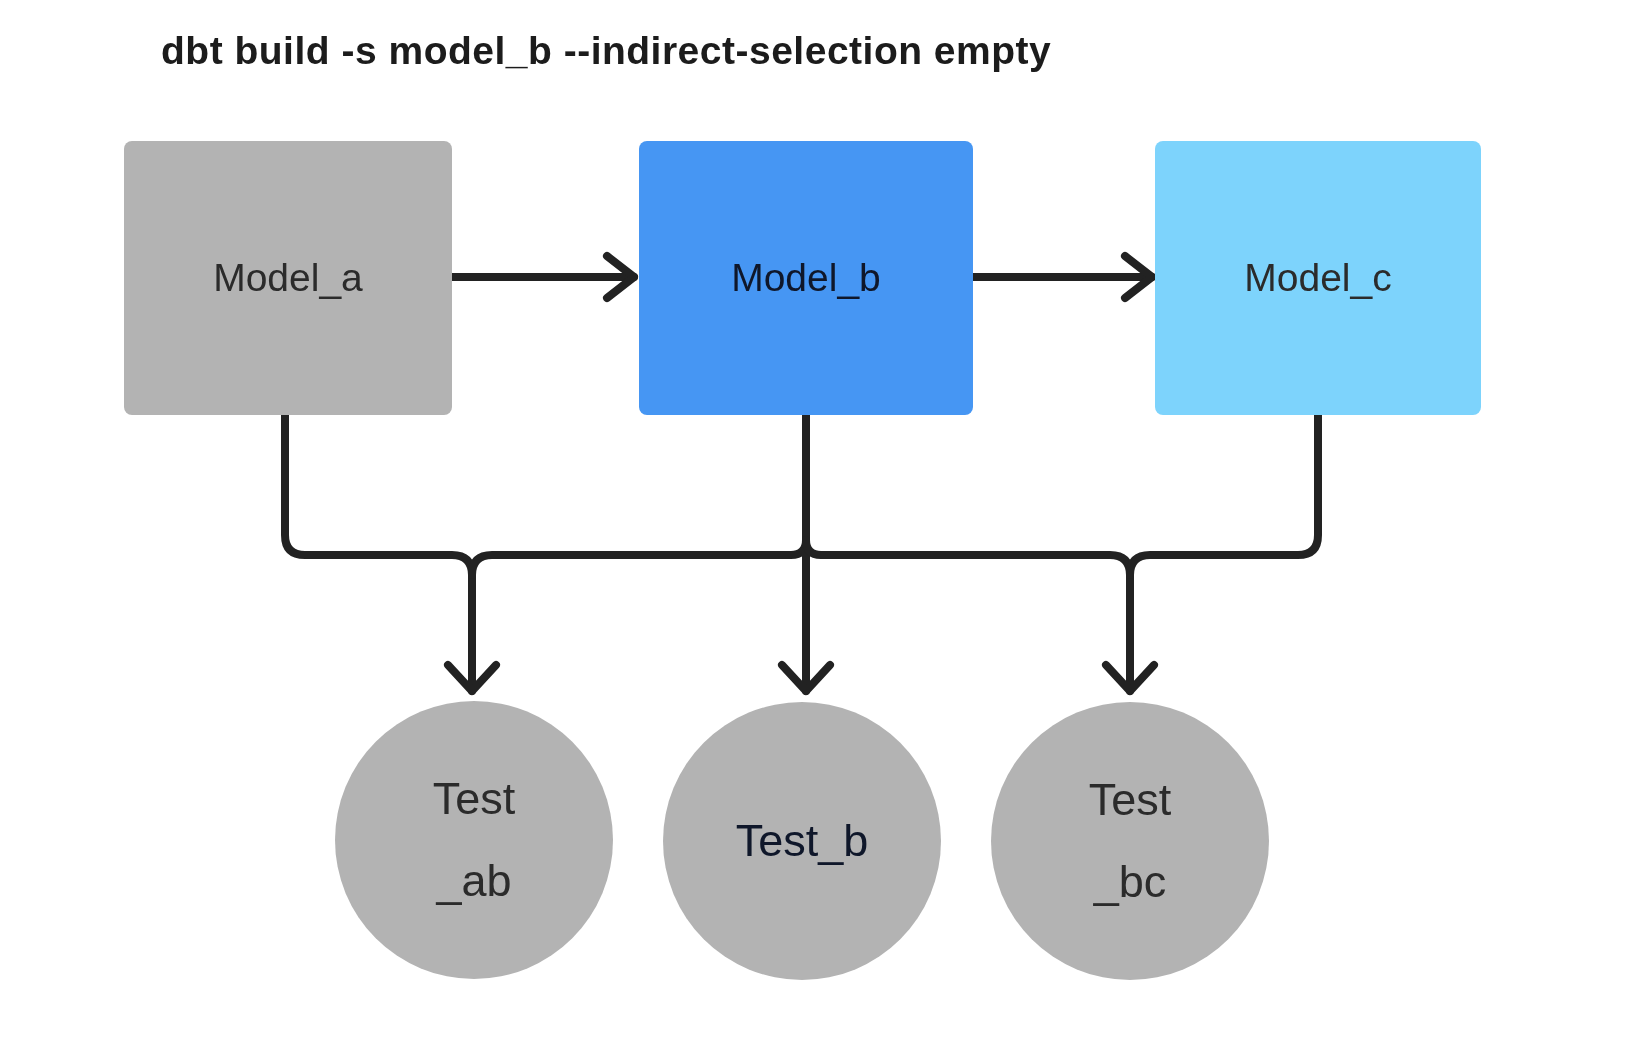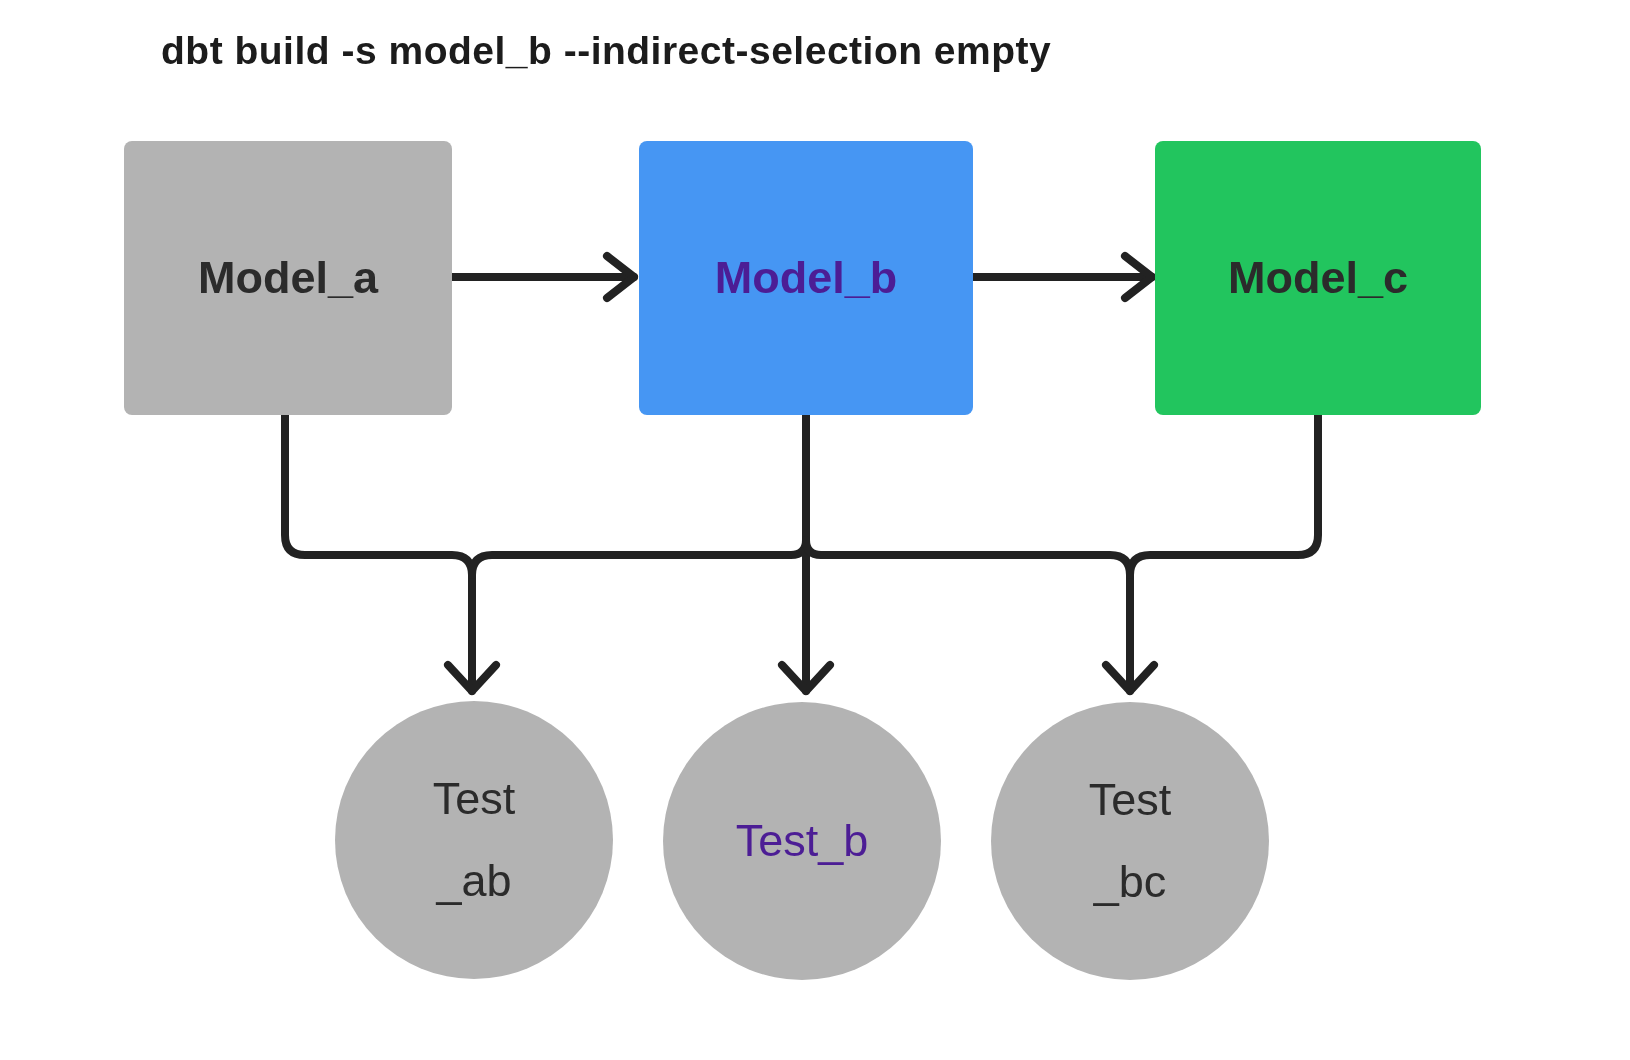--- a/index.html
+++ b/index.html
@@ -46,22 +46,22 @@
     border-radius: 8px;
     display: flex;
     align-items: center;
     justify-content: center;
     z-index: 1;
   }
   #model-a { left: 124px; top: 141px; width: 328px; height: 274px; }
   #model-b { left: 639px; top: 141px; width: 334px; height: 274px; }
   #model-c { left: 1155px; top: 141px; width: 326px; height: 274px; }
   .model-label {
-    font-size: 45px;
-    font-weight: 700;
+    font-size: 39px;
+    font-weight: 400;
     white-space: nowrap;
   }
   .test {
     position: absolute;
     width: 278px;
     height: 278px;
     border-radius: 50%;
     display: flex;
     align-items: center;
     justify-content: center;
@@ -109,36 +109,36 @@
 
       <path d="M 1318 411 L 1318 535 Q 1318 555 1298 555 L 1150 555 Q 1130 555 1130 575"></path>
     </g>
   </svg>
 
   <div class="model" id="model-a" style="background-color: rgb(179, 179, 179);">
     <span class="model-label" style="color: rgb(43, 43, 43);">Model_a</span>
   </div>
 
   <div class="model" id="model-b" style="background-color: rgb(70, 150, 243);">
-    <span class="model-label" style="color: #4c1d95; text-align: right;">Model_b</span>
+    <span class="model-label" style="color: #0f172a; text-align: right;">Model_b</span>
   </div>
 
-  <div class="model" id="model-c" style="background-color: #22c55e;">
+  <div class="model" id="model-c" style="background-color: #7dd3fc;">
     <span class="model-label" style="color: rgb(43, 43, 43);">Model_c</span>
   </div>
 
   <div class="test" id="test-ab" style="background-color: rgb(179, 179, 179);">
     <span class="test-label" style="color: rgb(43, 43, 43);">
       <span class="line">Test</span>
       <span class="line">_ab</span>
     </span>
   </div>
 
   <div class="test" id="test-b" style="background-color: rgb(179, 179, 179);">
-    <span class="test-label" style="color: #4c1d95;">
+    <span class="test-label" style="color: #0f172a;">
       <span class="line">Test_b</span>
     </span>
   </div>
 
   <div class="test" id="test-bc" style="background-color: rgb(179, 179, 179);">
     <span class="test-label" style="color: rgb(43, 43, 43);">
       <span class="line">Test</span>
       <span class="line">_bc</span>
     </span>
   </div>

